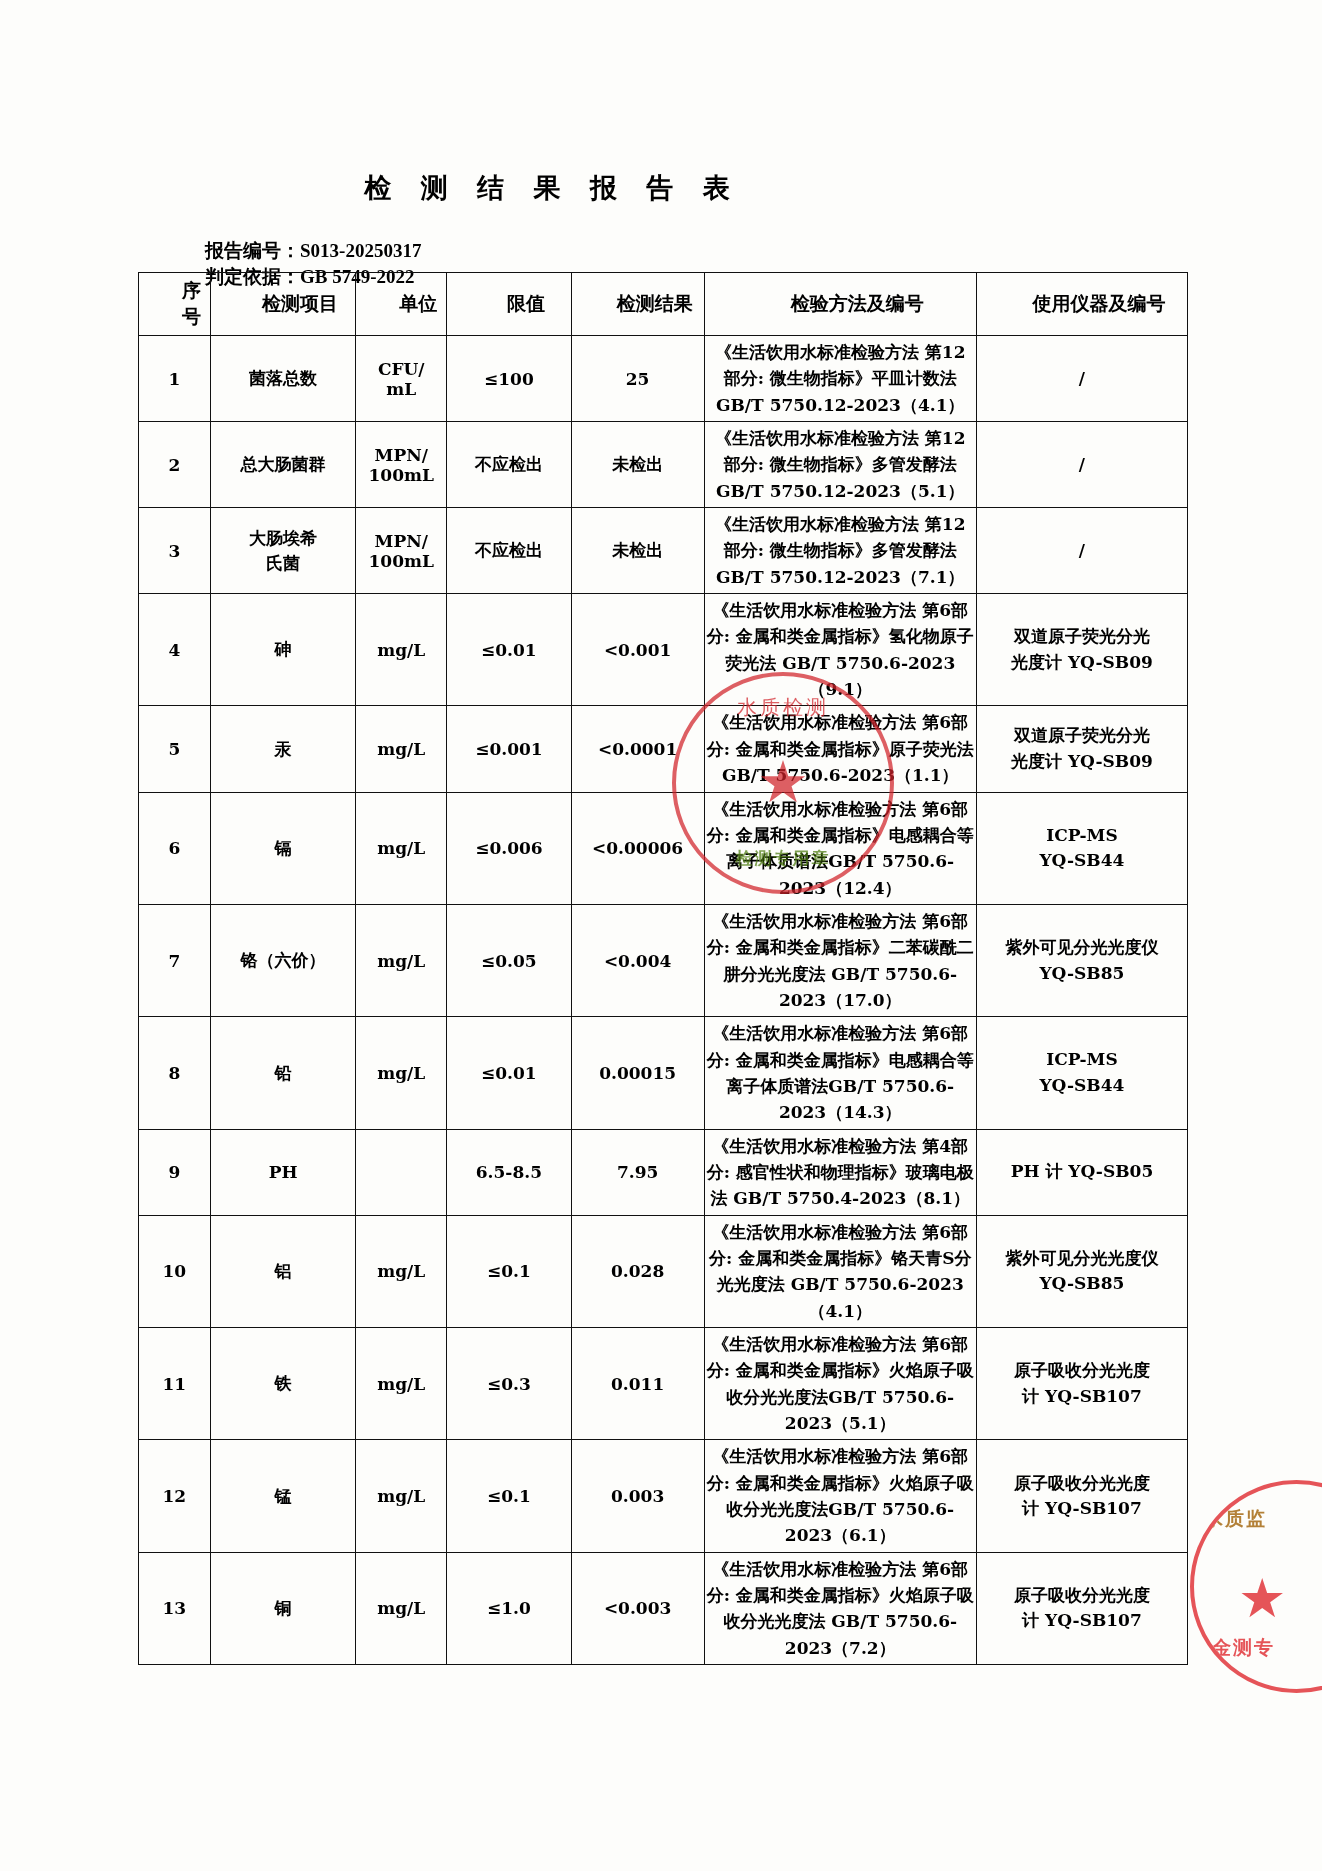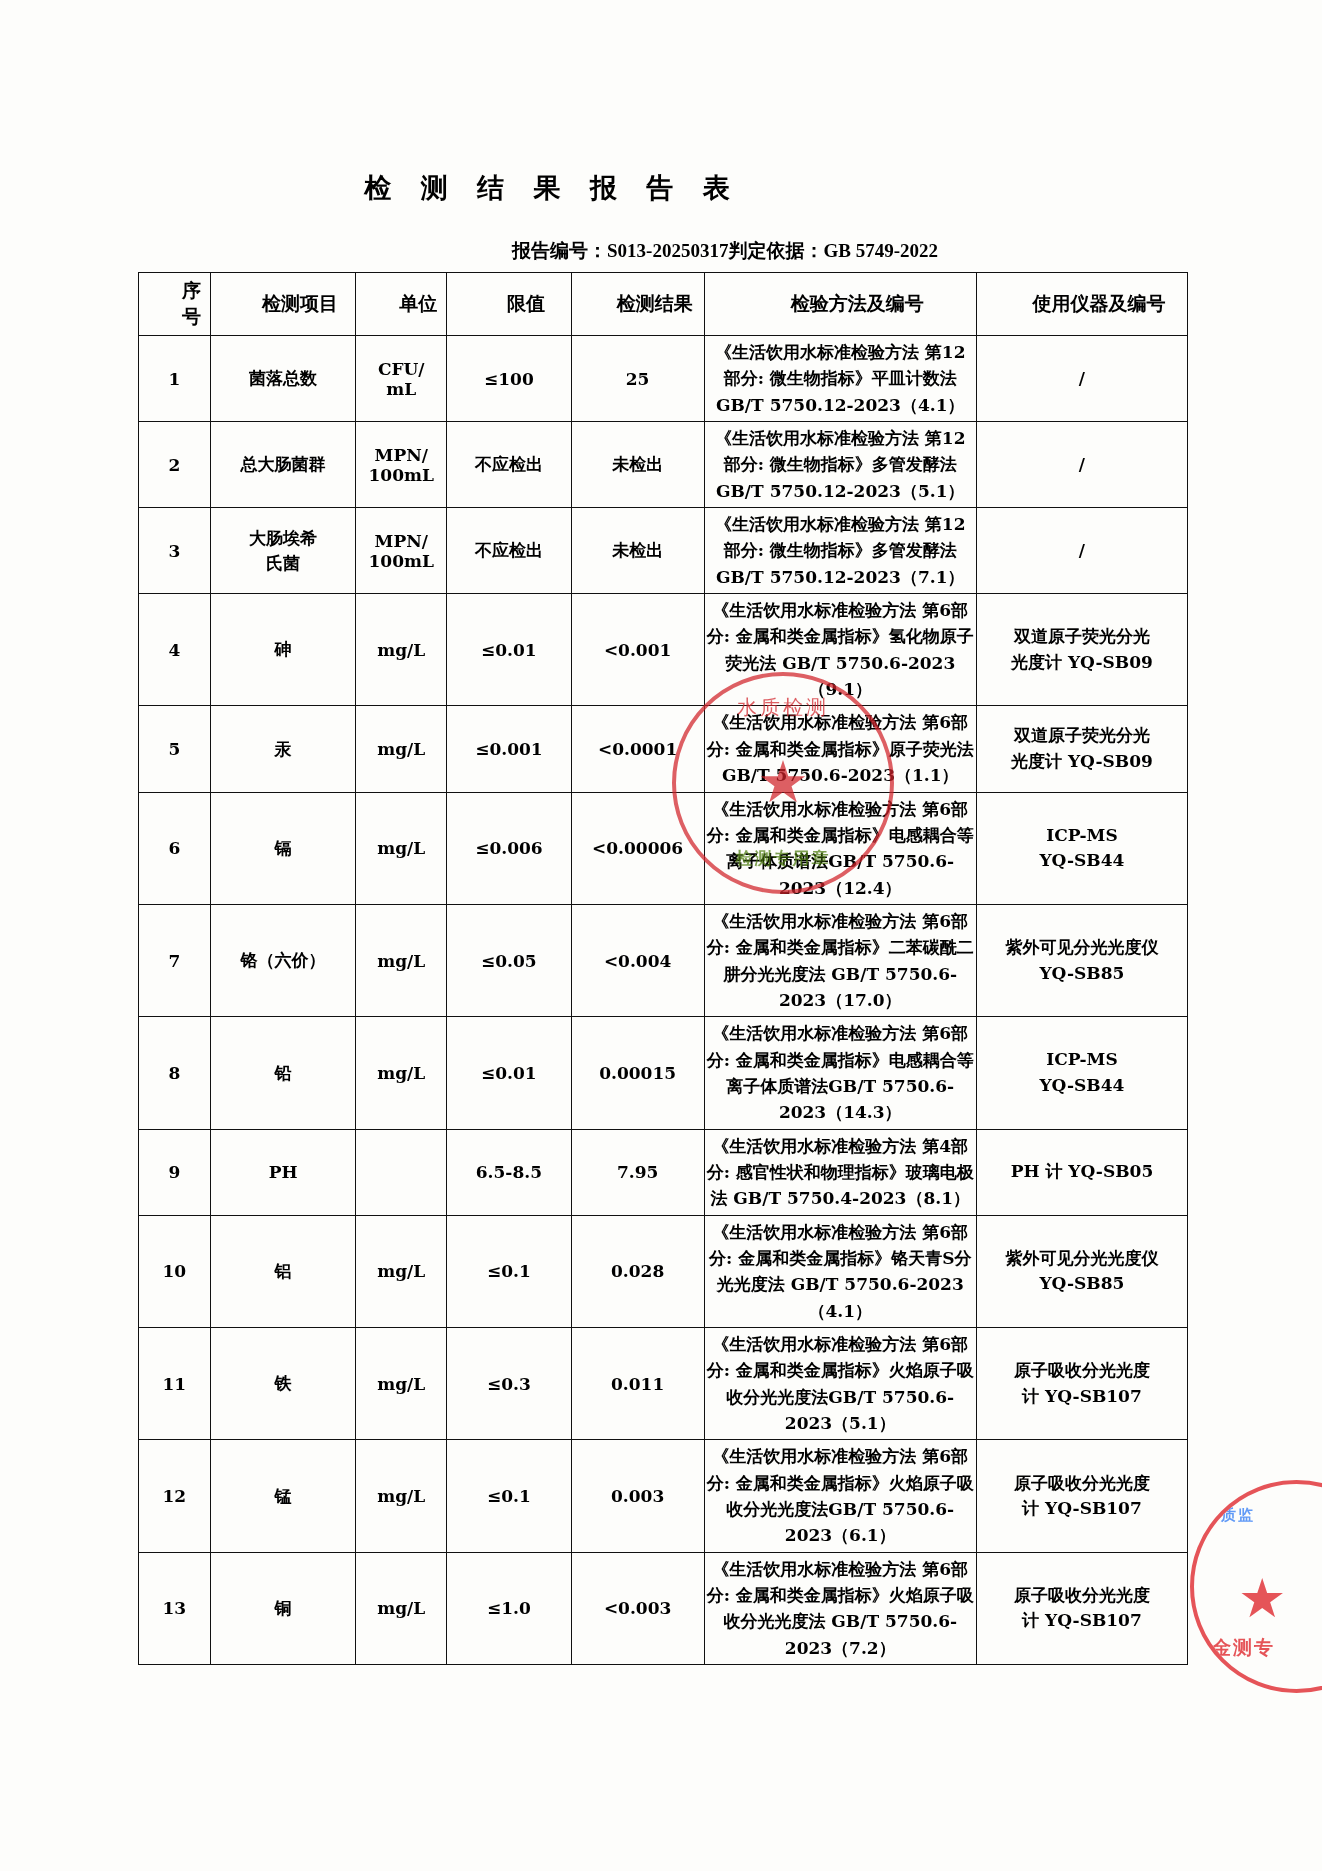--- a/index.html
+++ b/index.html
@@ -35,20 +35,21 @@
   }
   .meta-row {
     position: absolute;
     top: 238px;
     left: 205px;
     width: 1040px;
     display: flex;
     justify-content: center;
     font-size: 19px;
     font-weight: bold;
+    flex-direction: column;
   }
   .meta-left, .meta-right {
     white-space: nowrap;
   }
   table.report {
     position: absolute;
     top: 272px;
     left: 138px;
     width: 1050px;
     border-collapse: collapse;
@@ -175,22 +176,22 @@
     left: 44px;
     top: 88px;
     color: #e02b30;
     font-size: 54px;
     line-height: 1;
   }
   .stamp-corner .arc-top {
     position: absolute;
     left: 10px;
     top: 22px;
-    color: #3b82f6;
-    font-size: 15px;
+    color: #a16207;
+    font-size: 19px;
     font-weight: bold;
     letter-spacing: 2px;
   }
   .stamp-corner .arc-bottom {
     position: absolute;
     left: 18px;
     bottom: 28px;
     color: #e02b30;
     font-size: 19px;
     font-weight: bold;

